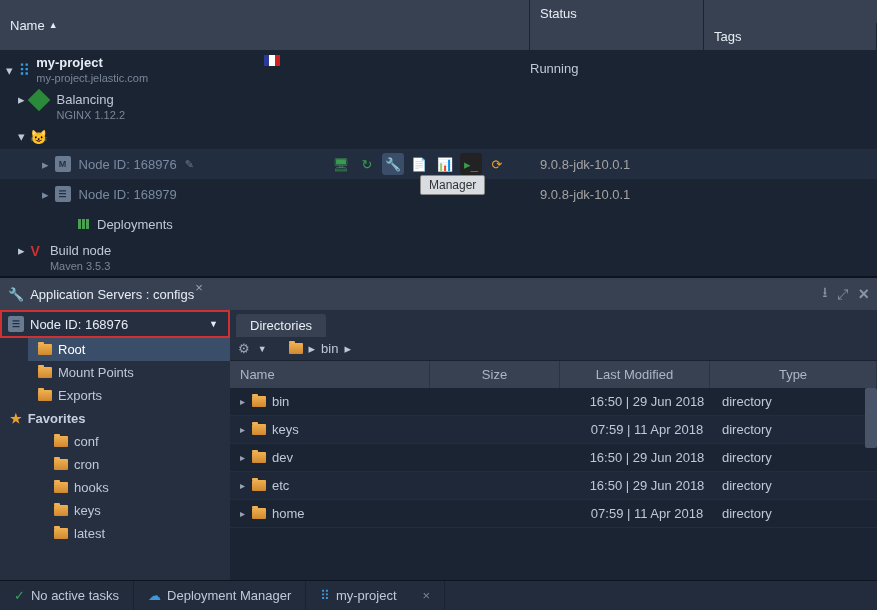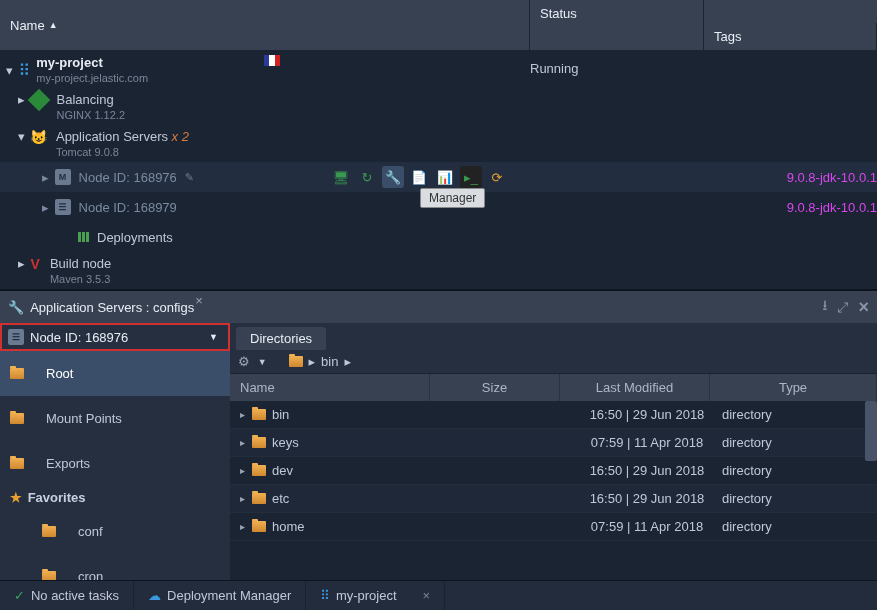--- a/index.html
+++ b/index.html
@@ -22,37 +22,37 @@
 .env-row { display: flex; padding: 4px 0; }
 .env-name { flex: 0 0 530px; display: flex; align-items: flex-start; }
 .env-status { flex: 0 0 174px; padding-top: 6px; color: #c0c8d8; }
 .env-tags { flex: 1; }
 
 .node-row { display: flex; align-items: center; min-height: 30px; background: #1b2432; }
 .node-row.highlight { background: #222d3f; }
 .node-name { flex: 0 0 320px; display: flex; align-items: center; color: #7a8aa0; }
 .node-name .edit-ic { margin-left: 8px; color: #6a7a90; font-size: 11px; }
 .node-actions { flex: 0 0 210px; display: flex; align-items: center; gap: 4px; padding-left: 10px; }
-.node-tags { flex: 1; color: #d946ef; padding-left: 10px; text-align: right; }
+.node-tags { flex: 1; color: #a3a3a3; padding-left: 10px; }
 .action-btn { width: 22px; height: 22px; display: flex; align-items: center; justify-content: center; border-radius: 3px; font-size: 13px; cursor: pointer; }
 .action-btn.active { background: #3a4e6a; }
 .tooltip { position: absolute; background: #d9dce1; color: #333; padding: 2px 8px; border: 1px solid #888; border-radius: 2px; font-size: 12px; }
 
 
 .panel { flex: 1; display: flex; flex-direction: column; border-top: 2px solid #0d1420; min-height: 0; }
 .panel-titlebar { display: flex; align-items: center; background: #374152; padding: 4px 8px; }
 .panel-titlebar .title { flex: 1; color: #e8edf5; display: flex; align-items: center; gap: 6px; }
 .panel-titlebar .tbtn { color: #8a94a8; margin-left: 10px; cursor: pointer; font-size: 14px; }
 .close-tab { position: relative; top: -7px; left: -5px; font-size: 13px; color: #99a3b5; cursor: pointer; }
 
 .panel-body { flex: 1; display: flex; min-height: 0; }
 .left-pane { width: 230px; background: #252f40; display: flex; flex-direction: column; overflow: hidden; }
 .node-select { margin: 0; border: 2px solid #d03030; padding: 4px 6px; display: flex; align-items: center; gap: 6px; color: #e8edf5; cursor: pointer; }
 .node-select .dd { font-size: 9px; margin-left: auto; margin-right: 4px; }
-.tree-item, .fav-item { display: flex; align-items: center; padding: 15px 10px; gap: 22px; color: #c0c8d8; cursor: pointer; }
+.tree-item, .fav-item { display: flex; align-items: center; padding: 4px 10px; gap: 6px; color: #c0c8d8; cursor: pointer; margin-left: 28px; }
 .tree-item.selected { background: #3a4e6a; color: #fff; }
 .folder-ic { width: 14px; height: 11px; background: linear-gradient(#f0b050, #d08830); border-radius: 1px; position: relative; }
 .folder-ic::before { content: ''; position: absolute; top: -2px; left: 0; width: 6px; height: 2px; background: #f0b050; border-radius: 1px 1px 0 0; }
 .star-ic { color: #e8a030; }
 .fav-header { padding: 4px 10px; display: flex; align-items: center; gap: 6px; color: #c8d0e0; font-weight: bold; }
 
 .right-pane { flex: 1; display: flex; flex-direction: column; background: #1b2432; min-height: 0; }
 .dirs-tab-row { background: #252f40; display: flex; padding: 4px 0 0 6px; }
 .dirs-tab { background: #374152; color: #e8edf5; padding: 4px 14px; border-radius: 3px 3px 0 0; }
 .path-bar { display: flex; align-items: center; padding: 4px 8px; gap: 8px; background: #252f40; color: #c0c8d8; border-bottom: 1px solid #1a2230; }
@@ -143,24 +143,20 @@
       </div>
     </div>
   </div>
 
   <div class="env-row">
     <div class="env-name" style="padding-left:18px">
       <span class="arrow">▾</span>
       <span style="width:6px"></span>
       <span style="font-size:14px">😺</span>
       <span style="width:8px"></span>
-      <div>
-        <div style="color:#c0c8d8"><span>Application Servers</span> <span class="times">x 2</span></div>
-        <div class="subtitle">Tomcat 9.0.8</div>
-      </div>
     </div>
   </div>
 
   <div class="node-row highlight" style="position:relative">
     <div class="node-name" style="padding-left:42px">
       <span class="arrow">▸</span>
       <span style="width:6px"></span>
       <span class="node-ic">M</span>
       <span style="width:8px"></span>
       <span>Node ID: 168976</span>
@@ -265,20 +261,25 @@
           </div>
           <div class="fav-item">
             <span style="width:10px"></span>
             <span class="folder-ic"></span>
             <span>hooks</span>
           </div>
           <div class="fav-item">
             <span style="width:10px"></span>
             <span class="folder-ic"></span>
             <span>keys</span>
+          </div>
+          <div class="fav-item">
+            <span style="width:10px"></span>
+            <span class="folder-ic"></span>
+            <span>latest</span>
           </div>
         </div>
     </div>
 
     <div class="right-pane">
       <div class="dirs-tab-row">
         <div class="dirs-tab"><span>Directories</span></div>
       </div>
       <div class="path-bar">
         <span style="color:#9aa4b6">⚙</span>

